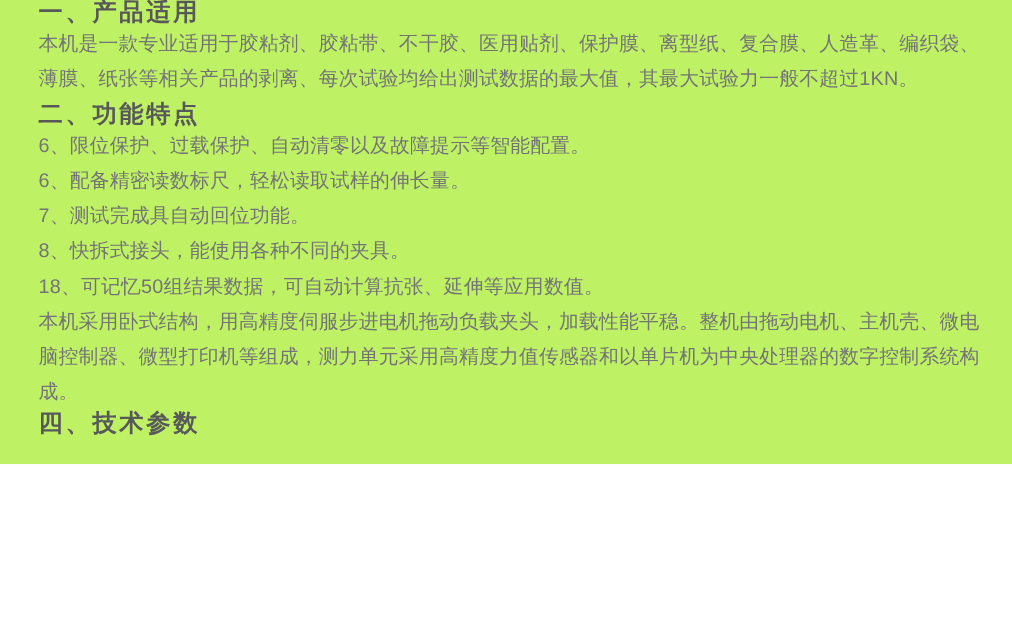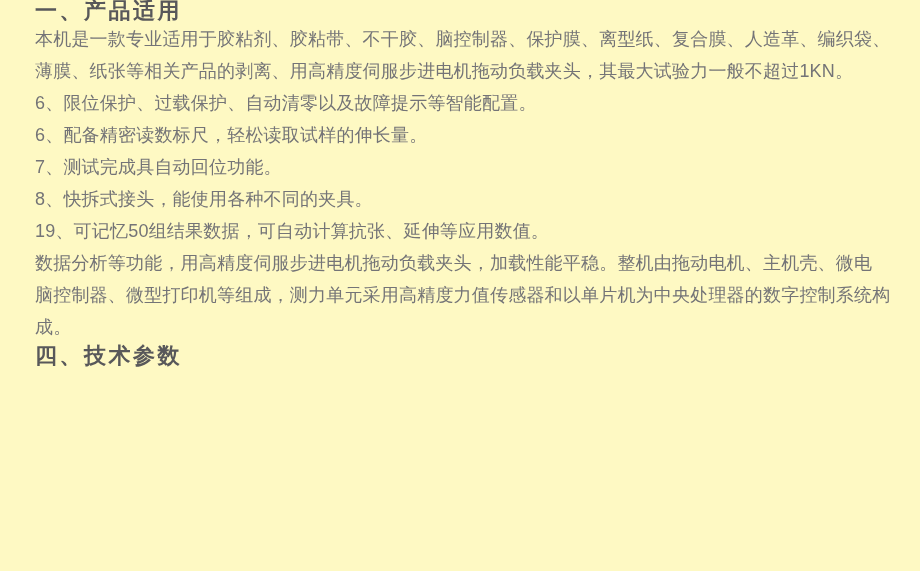--- a/index.html
+++ b/index.html
@@ -1,22 +1,22 @@
 <!DOCTYPE html>
 <html><head>
 <meta charset="utf-8">
 <style>
   html, body { margin: 0; padding: 0; background: #ffffff; }
   .page {
     position: relative;
     width: 920px;
-    height: 571px;
+    height: 422px;
     overflow: hidden;
     box-sizing: border-box;
-    background: #fef9c3;
+    background: #bef264;
     padding-left: 35px;
     font-family: "Liberation Sans", "DejaVu Sans", sans-serif;
   }
   .sec-title {
     font-size: 22px;
     line-height: 24px;
     font-weight: bold;
     color: #58585a;
     letter-spacing: 2.5px;
     margin: 0;
@@ -36,35 +36,36 @@
   }
 </style>
 </head>
 <body>
 
 <div class="page">
 
   <h2 class="sec-title first">一、产品适用</h2>
 
   <div class="para">
-    <div class="line">本机是一款专业适用于胶粘剂、胶粘带、不干胶、脑控制器、保护膜、离型纸、复合膜、人造革、编织袋、</div>
-    <div class="line">薄膜、纸张等相关产品的剥离、用高精度伺服步进电机拖动负载夹头，其最大试验力一般不超过1KN。</div>
+    <div class="line">本机是一款专业适用于胶粘剂、胶粘带、不干胶、医用贴剂、保护膜、离型纸、复合膜、人造革、编织袋、</div>
+    <div class="line">薄膜、纸张等相关产品的剥离、每次试验均给出测试数据的最大值，其最大试验力一般不超过1KN。</div>
   </div>
 
+  <h2 class="sec-title features">二、功能特点</h2>
 
   <div class="feature-list">
     <div class="line">6、限位保护、过载保护、自动清零以及故障提示等智能配置。</div>
     <div class="line">6、配备精密读数标尺，轻松读取试样的伸长量。</div>
     <div class="line">7、测试完成具自动回位功能。</div>
     <div class="line">8、快拆式接头，能使用各种不同的夹具。</div>
-    <div class="line">19、可记忆50组结果数据，可自动计算抗张、延伸等应用数值。</div>
+    <div class="line">18、可记忆50组结果数据，可自动计算抗张、延伸等应用数值。</div>
   </div>
 
 
   <div class="para">
-    <div class="line">数据分析等功能，用高精度伺服步进电机拖动负载夹头，加载性能平稳。整机由拖动电机、主机壳、微电</div>
+    <div class="line">本机采用卧式结构，用高精度伺服步进电机拖动负载夹头，加载性能平稳。整机由拖动电机、主机壳、微电</div>
     <div class="line">脑控制器、微型打印机等组成，测力单元采用高精度力值传感器和以单片机为中央处理器的数字控制系统构</div>
     <div class="line">成。</div>
   </div>
 
   <h2 class="sec-title cut">四、技术参数</h2>
 
 </div>
 
 </body></html>

